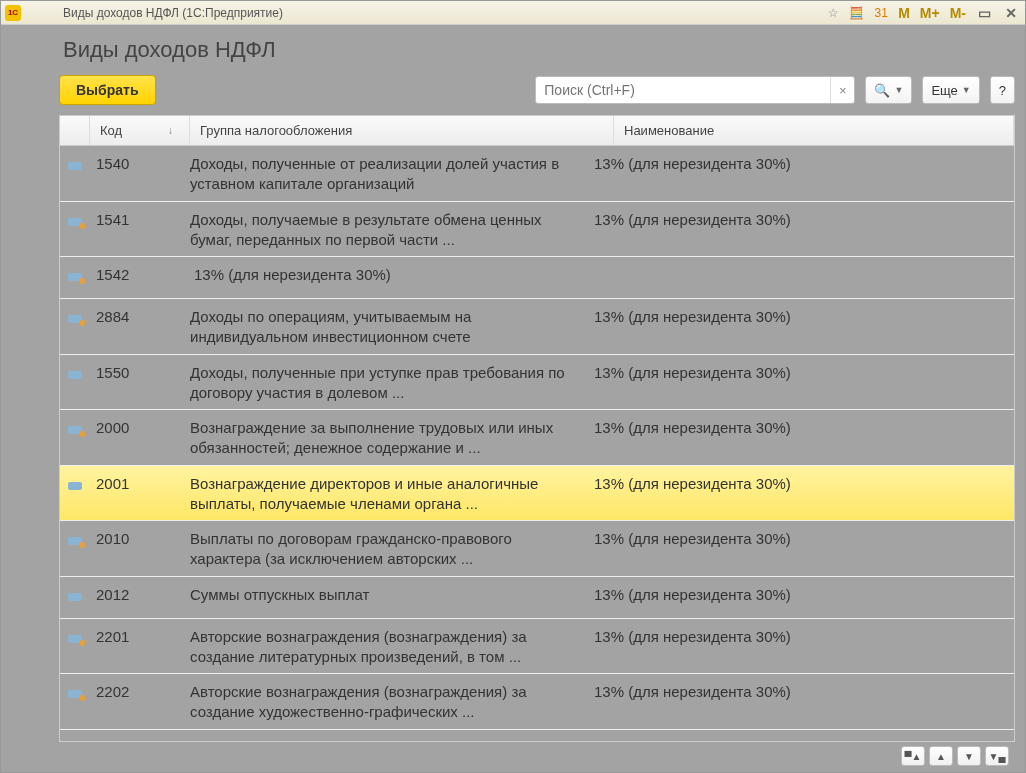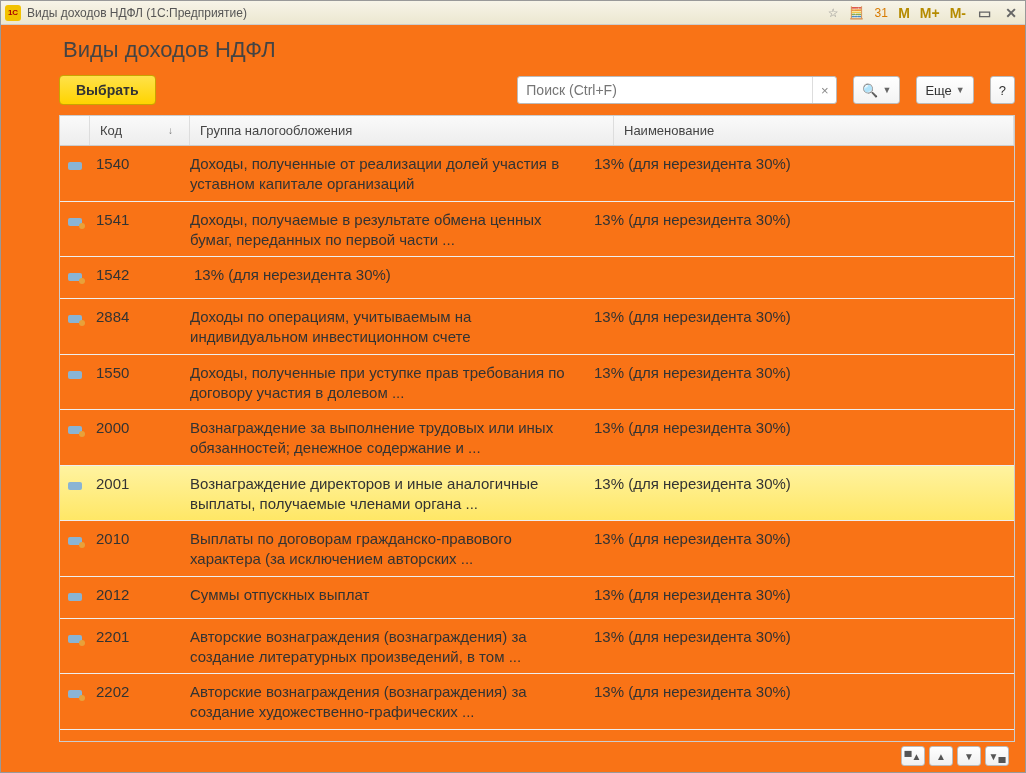--- a/index.html
+++ b/index.html
@@ -9,21 +9,21 @@
     font-size: 13px;
     background: #f5f5f5;
     color: #333;
     width: 1026px;
     height: 773px;
     overflow: hidden;
   }
   .window {
     width: 1026px;
     height: 773px;
-    background: #f97316;
+    background: #a3a3a3;
     border: 1px solid #999;
     display: flex;
     flex-direction: column;
   }
   .titlebar {
     height: 24px;
     background: linear-gradient(#f7f4e8, #ece7d0);
     border-bottom: 1px solid #ccc;
     display: flex;
     align-items: center;
@@ -32,21 +32,21 @@
     color: #555;
   }
   .titlebar .tb-logo {
     width: 16px; height: 16px;
     background: #f2c200;
     border-radius: 3px;
     margin-right: 6px;
     display: flex; align-items: center; justify-content: center;
     font-size: 8px; font-weight: bold; color: #a00;
   }
-  .titlebar .tb-title { flex: 1; }
+  .titlebar .tb-title { flex: 1; margin-left: 36px; }
   .titlebar .tb-icons { display: flex; gap: 6px; align-items: center; }
   .tb-icon {
     width: 18px; height: 18px;
     display: flex; align-items: center; justify-content: center;
     font-size: 12px; color: #888;
     border: 1px solid transparent;
     cursor: pointer;
   }
   .tb-m { font-weight: bold; color: #b58b00; font-size: 14px; padding: 0 2px; cursor:pointer;}
   .tb-close, .tb-min { font-size: 14px; font-weight: bold; color:#666; padding:0 4px; cursor:pointer;}
@@ -60,21 +60,21 @@
     margin-left: 48px;
   }
   .page-title {
     font-size: 22px;
     color: #444;
     margin: 6px 0 12px 4px;
   }
   .toolbar {
     display: flex;
     align-items: center;
-    gap: 16px;
+    gap: 10px;
     margin-bottom: 10px;
   }
   .btn-select {
     background: linear-gradient(#ffe24a, #ffd400);
     border: 1px solid #c9a400;
     border-radius: 4px;
     padding: 6px 16px;
     font-weight: bold;
     font-size: 14px;
     color: #333;

